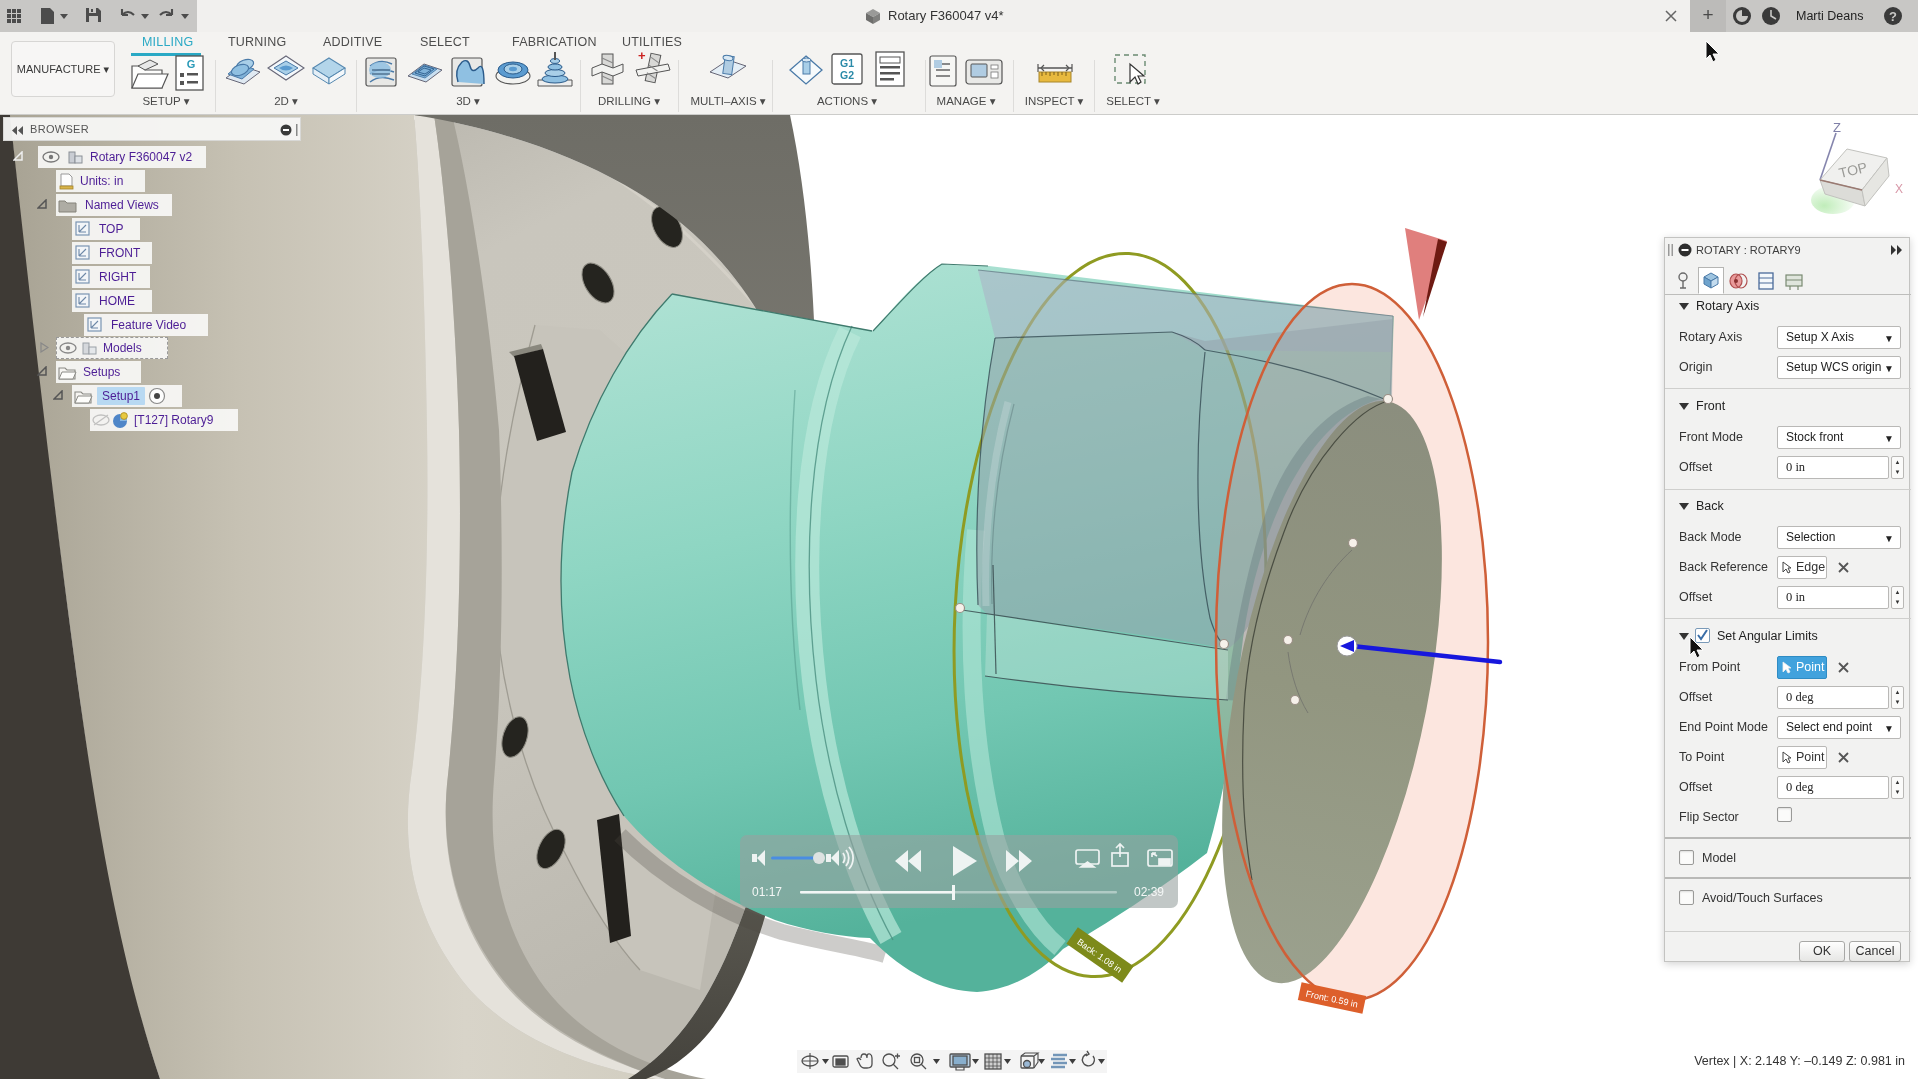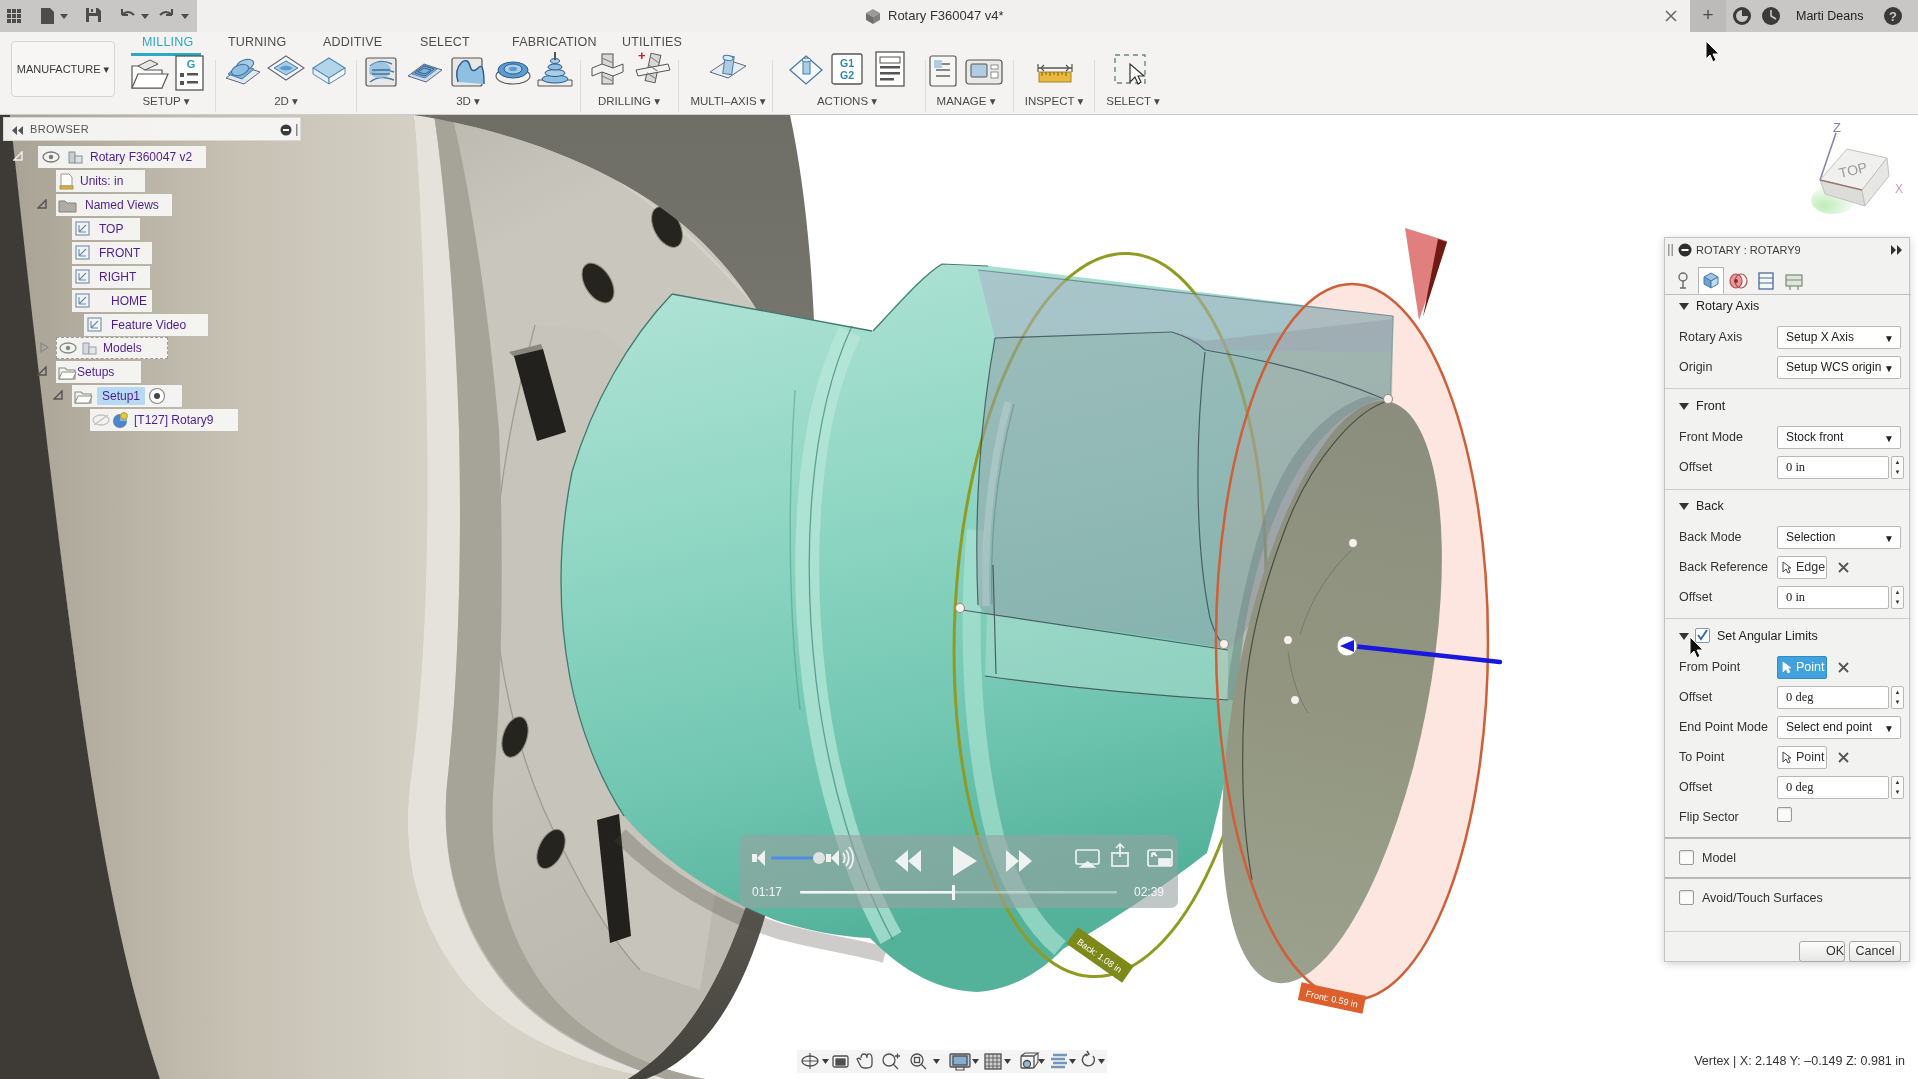--- a/index.html
+++ b/index.html
@@ -310,21 +310,21 @@
           <rect x="1" y="1" width="13" height="13" fill="#f2f5f8" stroke="#7a94b2" stroke-width="1.2"></rect>
           <path d="M4,11 L11,4 M4,4 L4,11 M11,11 L4,11" stroke="#6d88a8" stroke-width="1.1" fill="none"></path>
         </svg>
       <span style="margin-left:8px">RIGHT</span>
     </div>
     <div class="chip" style="left:72px;top:290px;width:80px">
       <svg width="16" height="16" style="margin-left:3px">
           <rect x="1" y="1" width="13" height="13" fill="#f2f5f8" stroke="#7a94b2" stroke-width="1.2"></rect>
           <path d="M4,11 L11,4 M4,4 L4,11 M11,11 L4,11" stroke="#6d88a8" stroke-width="1.1" fill="none"></path>
         </svg>
-      <span style="margin-left:20px">HOME</span>
+      <span style="margin-left:8px">HOME</span>
     </div>
     <div class="chip" style="left:84px;top:314px;width:124px">
       <svg width="16" height="16" style="margin-left:3px">
           <rect x="1" y="1" width="13" height="13" fill="#f2f5f8" stroke="#7a94b2" stroke-width="1.2"></rect>
           <path d="M4,11 L11,4 M4,4 L4,11 M11,11 L4,11" stroke="#6d88a8" stroke-width="1.1" fill="none"></path>
         </svg>
       <span style="margin-left:8px">Feature Video</span>
     </div>
     <svg class="abs" style="left:40px;top:342px" width="9" height="11">
         <path d="M1,1 L8,5.5 L1,10 Z" fill="none" stroke="#888" stroke-width="1.2"></path>
@@ -341,21 +341,21 @@
       <span style="margin-left:5px">Models</span>
     </div>
     <svg class="abs" style="left:37px;top:366px" width="10" height="10">
         <path d="M1,9 L9,9 L9,1 Z" fill="none" stroke="#555" stroke-width="1.5"></path>
       </svg>
     <div class="chip" style="left:56px;top:361px;width:85px">
       <svg width="19" height="15" style="margin-left:2px">
           <path d="M1,3 L7,3 L9,5 L17,5 L17,14 L1,14 Z" fill="#f5f4f1" stroke="#8a8a85" stroke-width="1.1"></path>
           <path d="M1,14 L4,7 L18,7 L15,14 Z" fill="#fdfdfb" stroke="#8a8a85" stroke-width="1"></path>
         </svg>
-      <span style="margin-left:0">Setups</span>
+      <span style="margin-left:6px">Setups</span>
     </div>
     <svg class="abs" style="left:53px;top:390px" width="10" height="10">
         <path d="M1,9 L9,9 L9,1 Z" fill="none" stroke="#555" stroke-width="1.5"></path>
       </svg>
     <div class="chip" style="left:72px;top:385px;width:110px">
       <svg width="19" height="15" style="margin-left:2px">
           <path d="M1,3 L7,3 L9,5 L17,5 L17,14 L1,14 Z" fill="#f5f4f1" stroke="#8a8a85" stroke-width="1.1"></path>
           <path d="M1,14 L4,7 L18,7 L15,14 Z" fill="#fdfdfb" stroke="#8a8a85" stroke-width="1"></path>
         </svg>
       <span style="margin-left:4px;background:#b8d9f2;padding:2px 5px;border-radius:1px">Setup1</span>
@@ -512,21 +512,21 @@
     <div class="abs" style="left:112px;top:569px;width:15px;height:15px;background:#fbfbfa;border:1px solid #9a9a98;border-radius:2px;box-shadow:inset 0 1px 2px rgba(0,0,0,0.12)"></div>
     <div class="hr" style="top:599px;height:2px;background:#b9b9b7"></div>
 
     <div class="abs" style="left:14px;top:612px;width:15px;height:15px;background:#fbfbfa;border:1px solid #9a9a98;border-radius:2px;box-shadow:inset 0 1px 2px rgba(0,0,0,0.12)"></div>
     <div class="rowlab" style="left:37px;top:613px">Model</div>
     <div class="hr" style="top:639px;height:2px;background:#b9b9b7"></div>
     <div class="abs" style="left:14px;top:652px;width:15px;height:15px;background:#fbfbfa;border:1px solid #9a9a98;border-radius:2px;box-shadow:inset 0 1px 2px rgba(0,0,0,0.12)"></div>
     <div class="rowlab" style="left:37px;top:653px">Avoid/Touch Surfaces</div>
 
     <div class="hr" style="top:693px"></div>
-    <div class="abs" style="left:134px;top:703px;width:46px;height:21px;background:linear-gradient(#fefefe,#e6e6e4);border:1px solid #a8a8a6;border-radius:3px;font-size:12.5px;color:#333;text-align:right;line-height:19px">OK</div>
+    <div class="abs" style="left:134px;top:703px;width:46px;height:21px;background:linear-gradient(#fefefe,#e6e6e4);border:1px solid #a8a8a6;border-radius:3px;font-size:12.5px;color:#333;text-align:center;line-height:19px">OK</div>
     <div class="abs" style="left:184px;top:703px;width:52px;height:21px;background:linear-gradient(#fefefe,#e6e6e4);border:1px solid #a8a8a6;border-radius:3px;font-size:12.5px;color:#333;text-align:center;line-height:19px">Cancel</div>
   </div>
 
   <div id="videobar">
     <svg class="abs" style="left:0;top:0" width="438" height="73">
       <g fill="#eef3f2">
         <path d="M 12,19 h5 v8 h-5 Z M 17,23 l8,-8 v16 l-8,-8 Z"></path>
         <path d="M 86,19 h5 v8 h-5 Z M 91,23 l8,-8 v16 l-8,-8 Z"></path>
         <path d="M 103,18 a7,8 0 0 1 0,10" stroke="#eef3f2" stroke-width="1.8" fill="none"></path>
         <path d="M 106,15 a11,12 0 0 1 0,16" stroke="#eef3f2" stroke-width="1.8" fill="none"></path>

